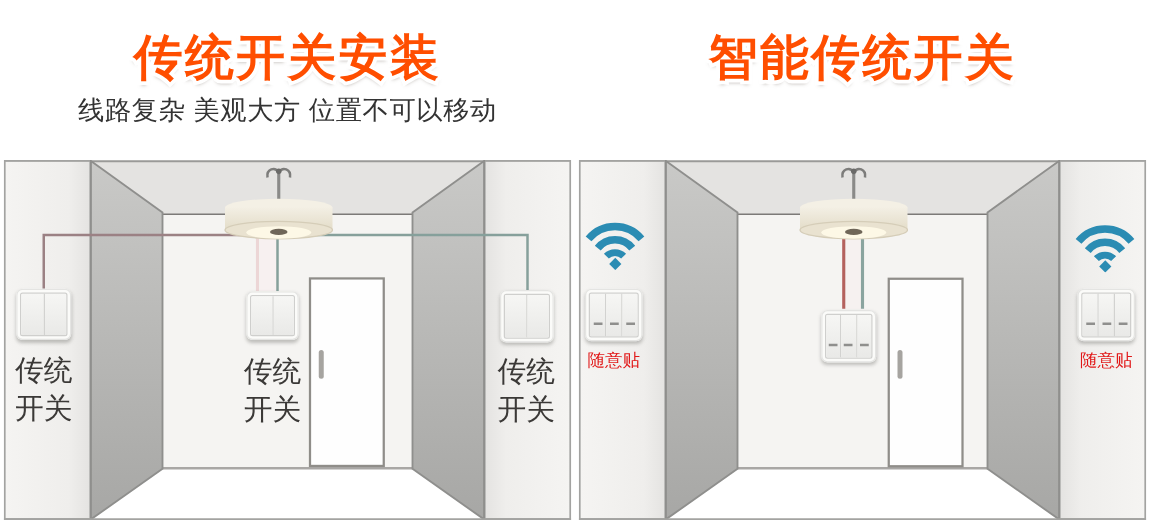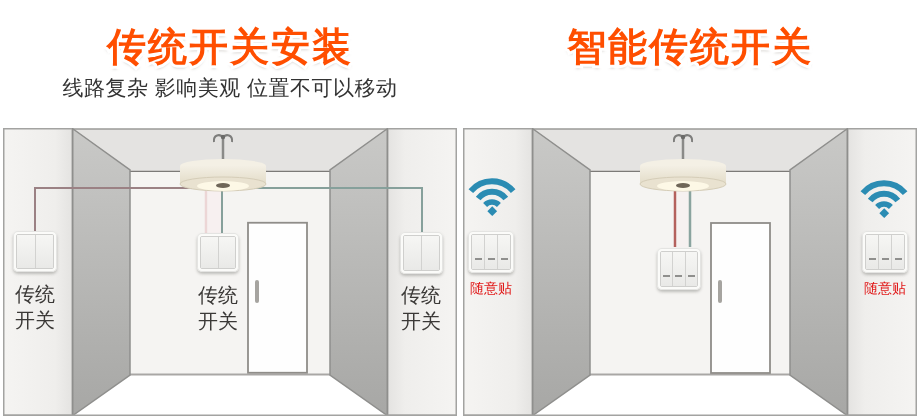--- a/index.html
+++ b/index.html
@@ -26,36 +26,36 @@
   .sw{position:absolute;background:#fbfbf9;border-radius:5px;
       box-shadow:0 2px 3px rgba(110,110,105,.4), inset 0 0 0 1px #e4e4e2;}
   .sw-inner{position:absolute;left:3px;top:3px;right:3px;bottom:3px;
             border:1px solid #cfcfcd;border-radius:2px;display:flex;overflow:hidden;}
   .rocker{flex:1;position:relative;background:linear-gradient(180deg,#f6f6f4,#e9e9e7);
           border-right:1px solid #d2d2d0;}
   .rocker:last-child{border-right:none;}
   .rocker .dash{position:absolute;left:50%;bottom:9px;width:7px;height:2px;
                 margin-left:-3.5px;background:#8f8f8d;}
 
-  .sw-label{position:absolute;text-align:center;font-size:20px;line-height:1.32;
+  .sw-label{position:absolute;text-align:center;font-size:23px;line-height:1.32;
             color:#3b3937;font-weight:500;}
   .sw-label-red{position:absolute;text-align:center;font-size:14px;line-height:1.2;
                 color:#e11919;font-weight:500;}
   .wifi{position:absolute;}
 </style>
 </head>
 <body>
 
 <div class="canvas">
 
   <div class="panel panel-left">
     <div class="title-wrap">
       <span class="title-stroke">传统开关安装</span><span class="title-fill">传统开关安装</span>
     </div>
-    <div class="subtitle">线路复杂 影响美观 位置不可以移动</div>
+    <div class="subtitle">线路复杂 美观大方 位置不可以移动</div>
 
     <div class="scene">
       <svg width="454" height="288" viewBox="0 0 454 288">
         <defs>
           <linearGradient id="gStripL" x1="0" y1="0" x2="1" y2="0">
             <stop offset="0" stop-color="#f5f4f2"></stop>
               <stop offset="0.75" stop-color="#efeeec"></stop>
               <stop offset="1" stop-color="#e4e3e1"></stop>
           </linearGradient>
           <linearGradient id="gStripR" x1="1" y1="0" x2="0" y2="0">

